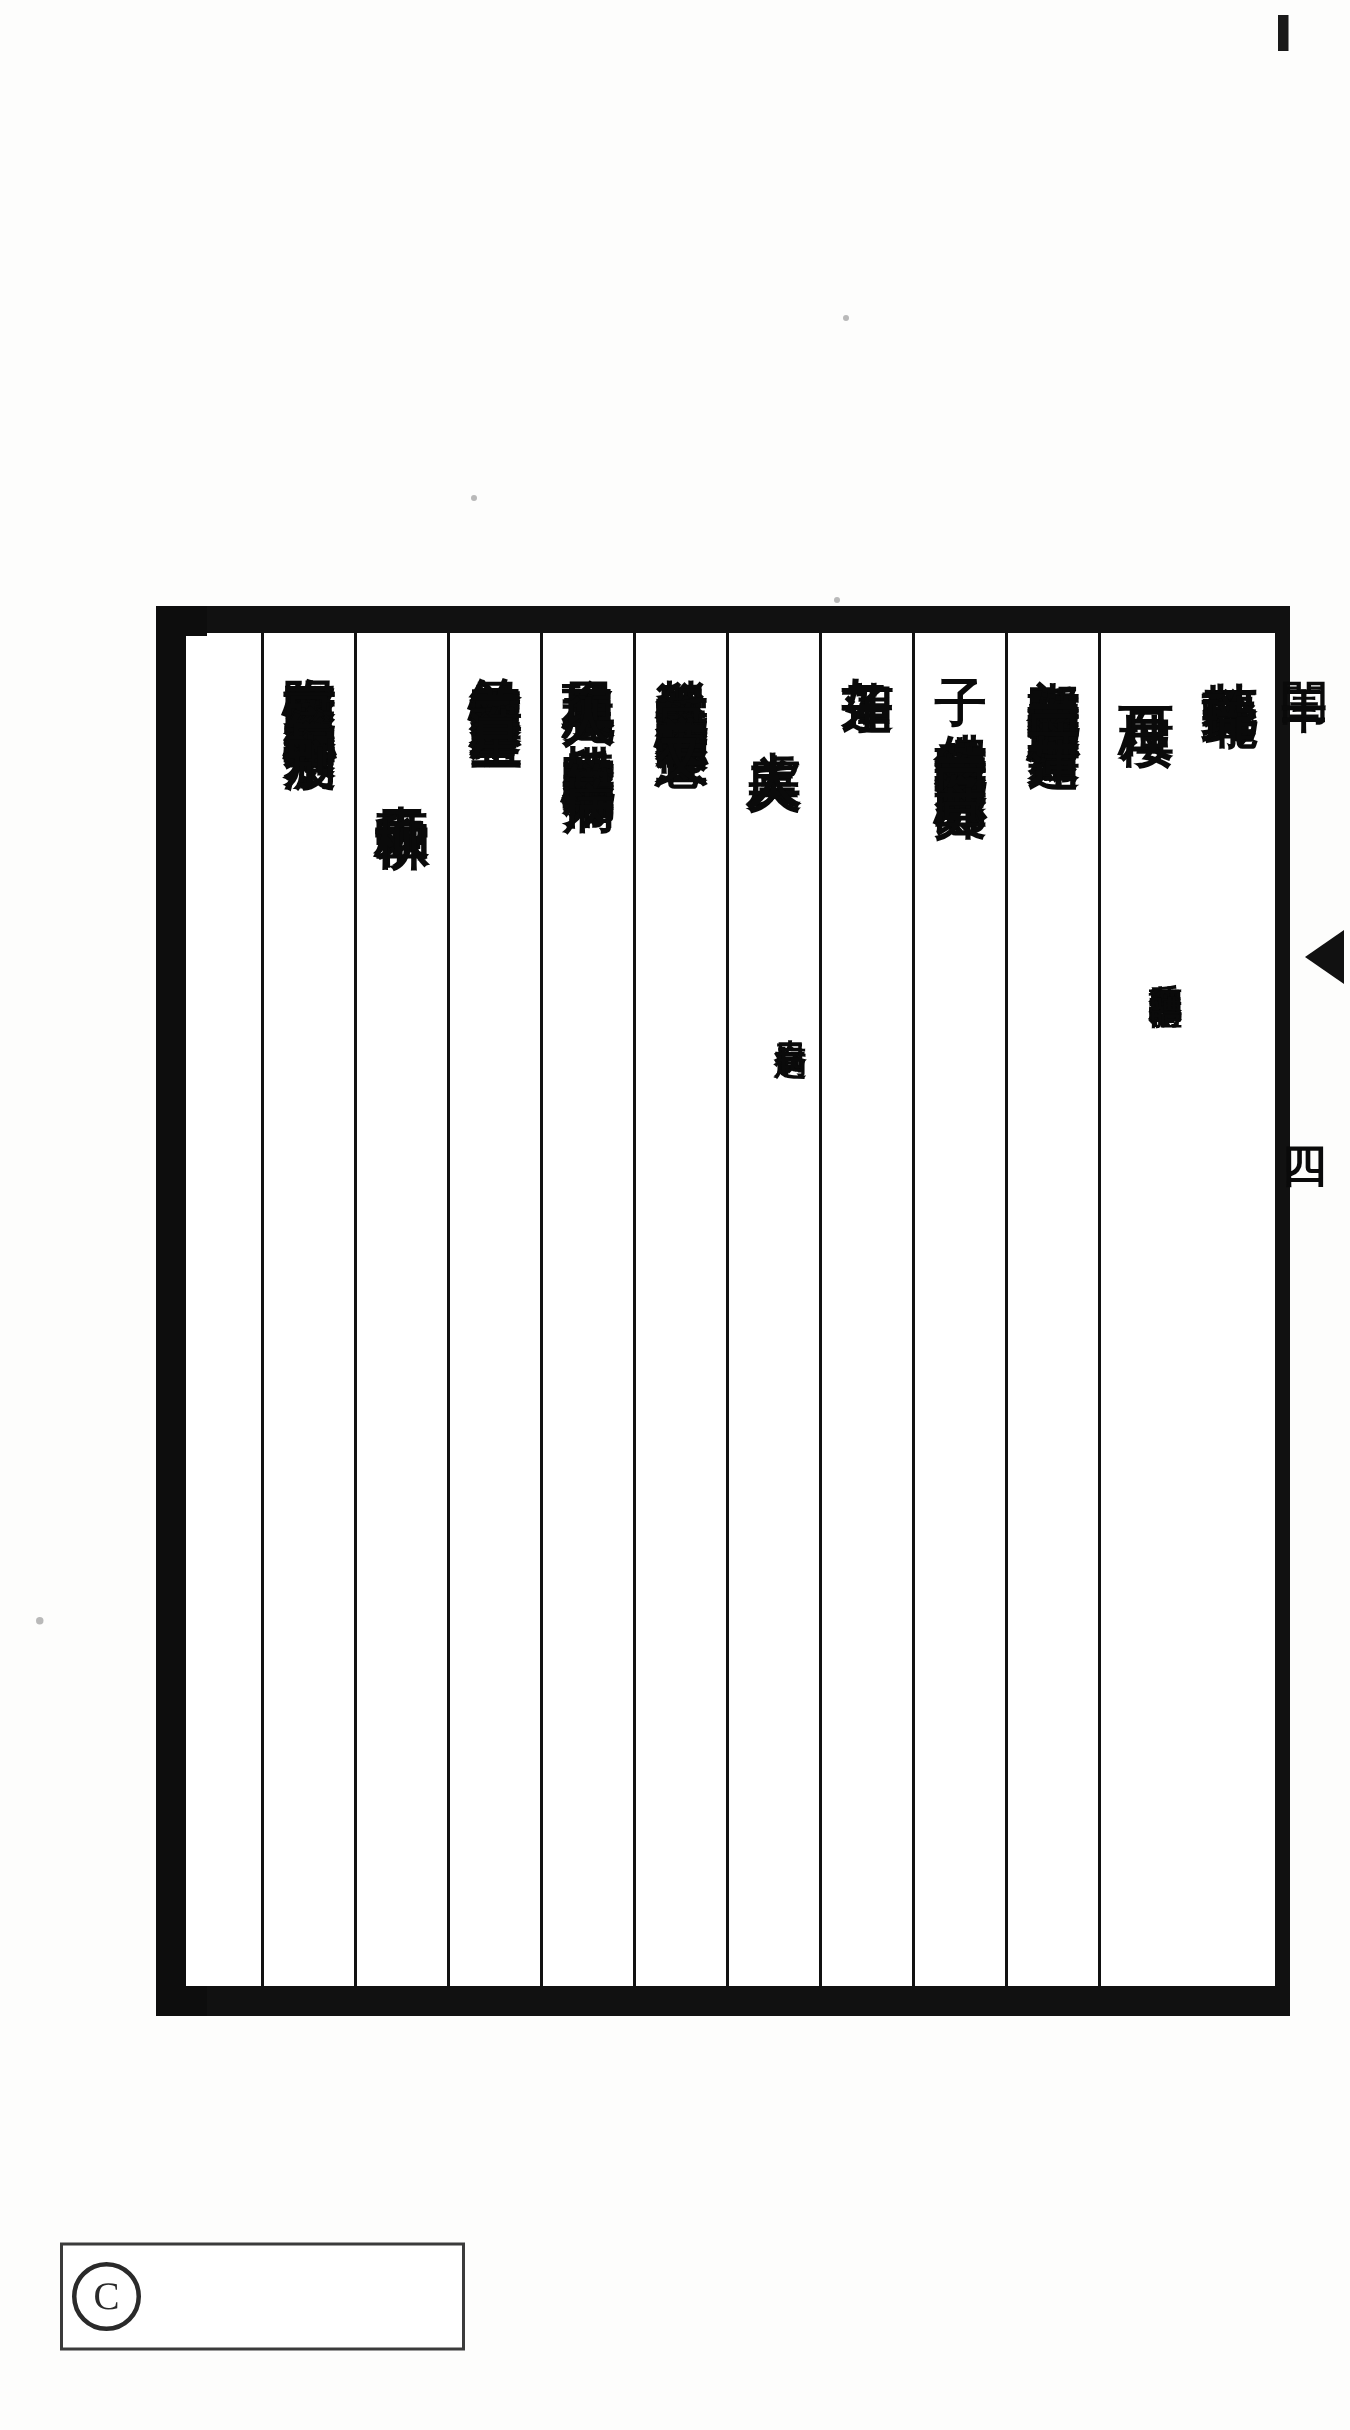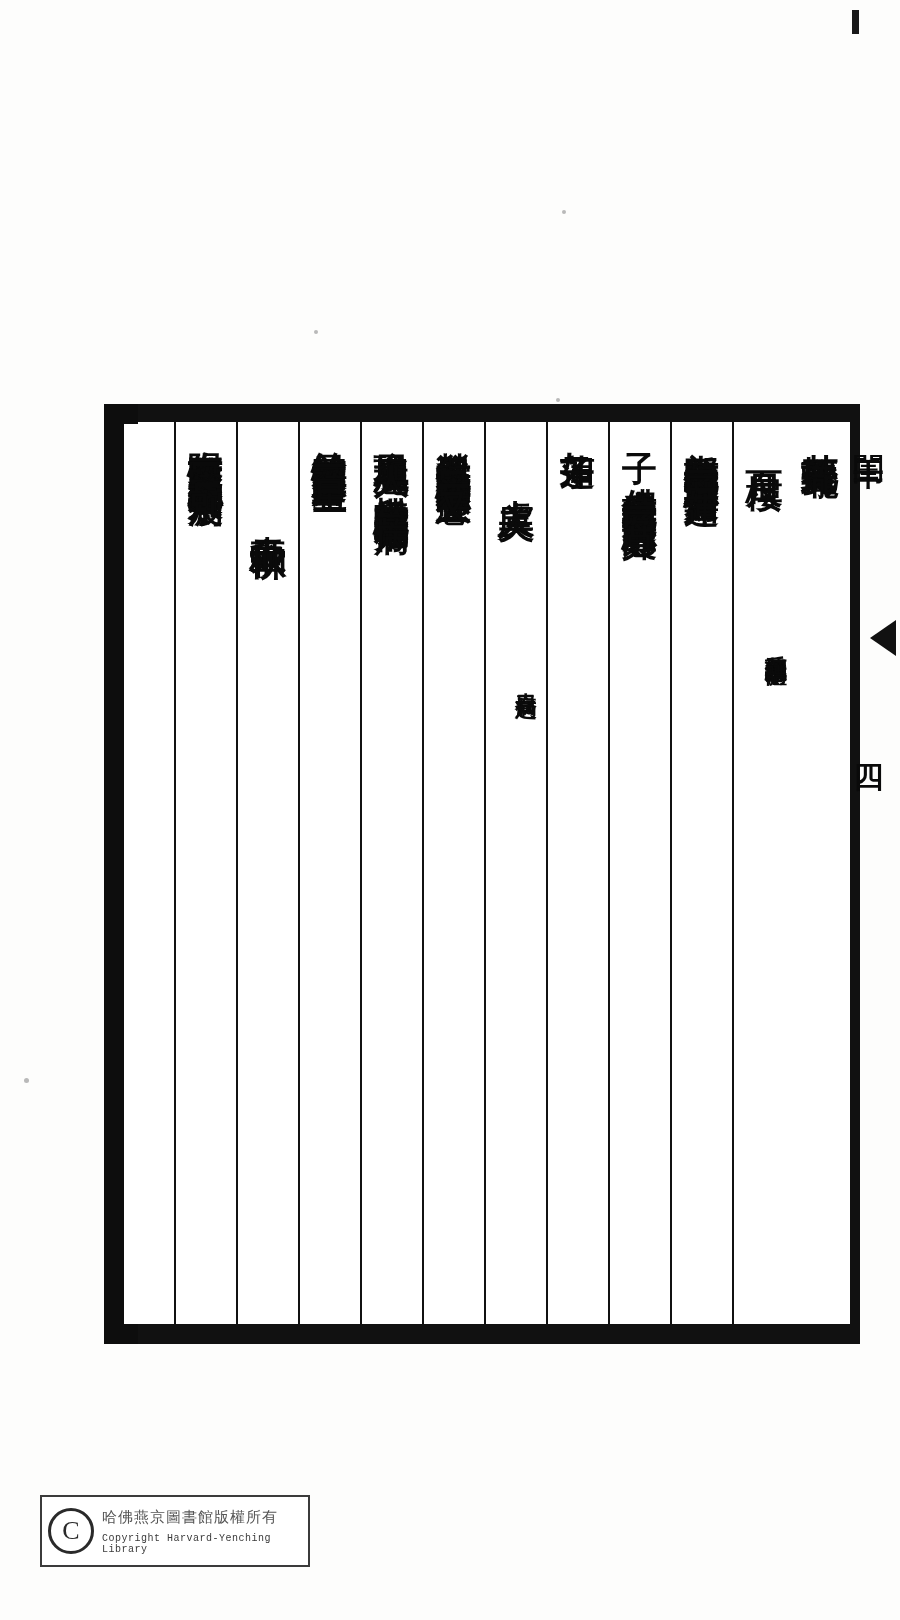--- a/index.html
+++ b/index.html
@@ -256,19 +256,15 @@
     </div>
 
     <div class="col" style="width:62px;">
       <div class="vtext">夕陽荒影怪西風吹瘦一絲絲碧衰草長亭寒水渡別</div>
     </div>
 
   </div>
 
   <div id="stamp">
     <div id="stamp-circle">C</div>
-    <div id="stamp-lines">
-      <div id="stamp-cn">哈佛燕京圖書館版權所有</div>
-      <div id="stamp-en">Copyright Harvard-Yenching Library</div>
-    </div>
   </div>
 
 </div>
 
 </body></html>

